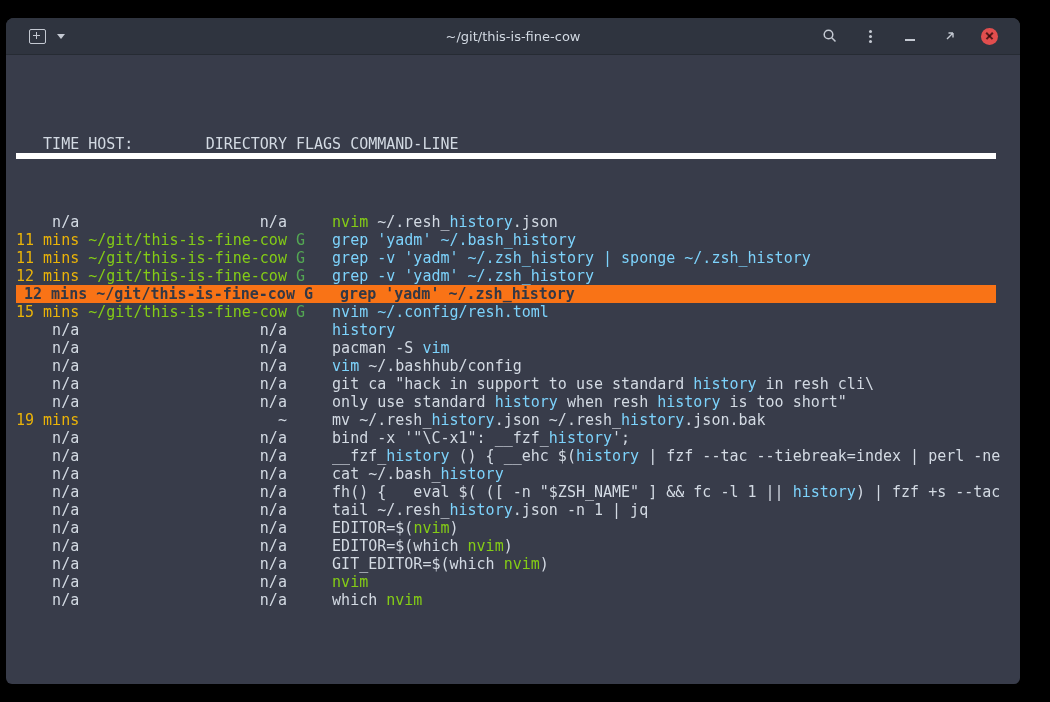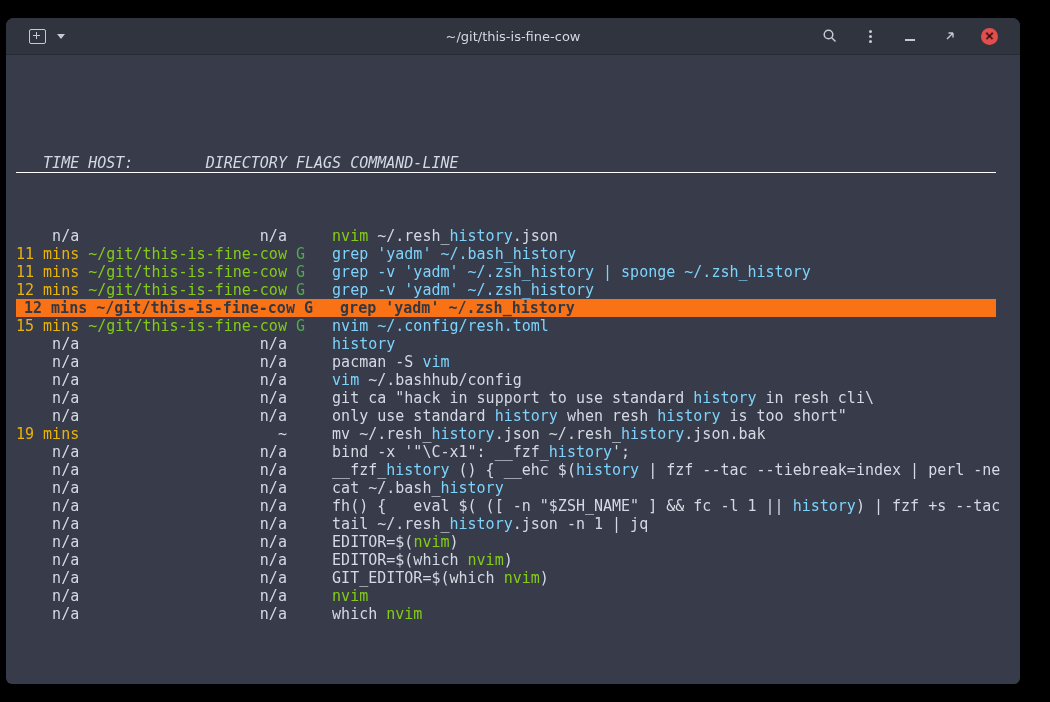--- a/index.html
+++ b/index.html
@@ -39,21 +39,21 @@
   .term{
     padding:6px 24px 0 10px;font-size:15px;line-height:18px;color:#d3dae3;
     white-space:pre;overflow:hidden;
   }
   .query-box{
     border:1px solid #cdd3dc;position:relative;margin-top:8px;
     padding:9px 8px 8px 8px;height:18px;
   }
   .box-title{position:absolute;top:-9px;left:10px;background:#383c4a;padding:0 5px;}
   .cursor{display:inline-block;width:9px;height:16px;background:#d3dae3;vertical-align:text-bottom;}
-  .tbl-header{margin-top:21px;border-bottom:1px solid #ffffff;height:18px;font-style:italic;}
+  .tbl-header{margin-top:2px;border-bottom:6px solid #ffffff;height:18px;}
   .row{height:18px;}
   .row.selected{background:#f97316;font-weight:bold;padding-left:8px;}
   .row.selected span{color:#343845 !important;}
   .c-d{color:#d3dae3;} .c-y{color:#eab308;} .c-b{color:#84cc16;}
   .c-g{color:#53a653;} .c-m{color:#7dd3fc;}
 </style>
 </head>
 <body>
 
 <div class="window">

